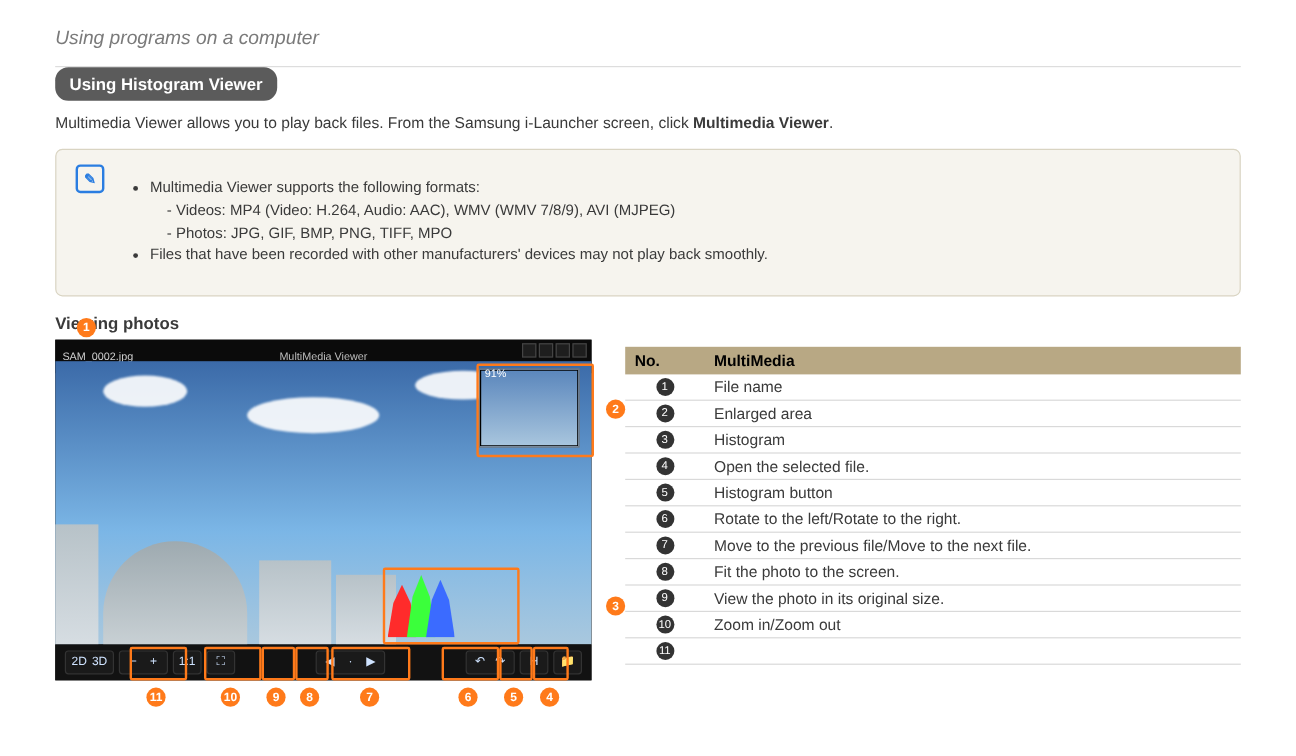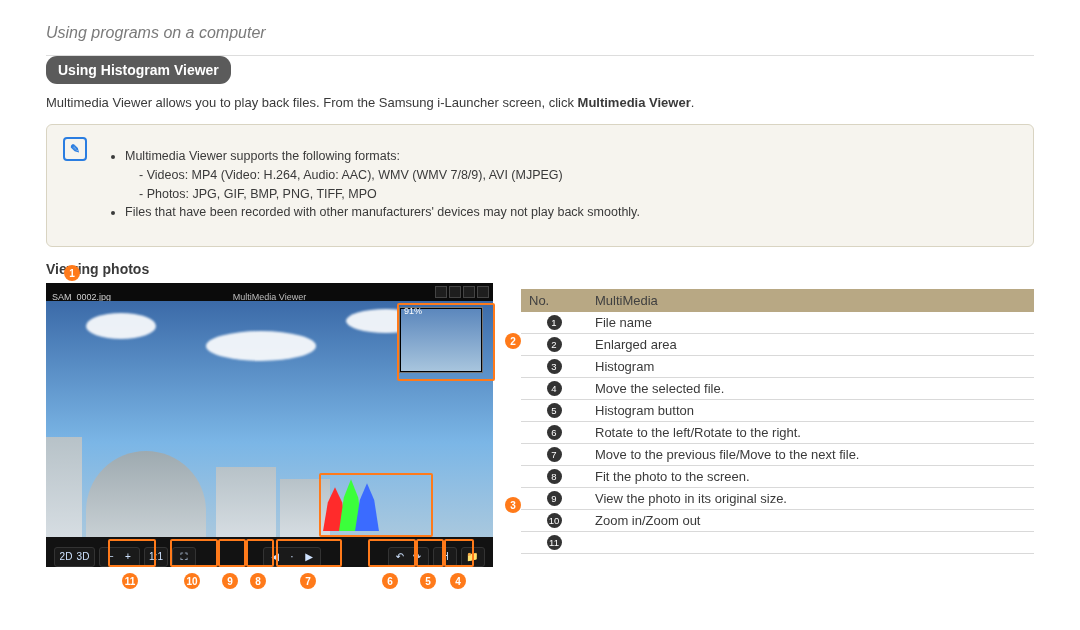--- a/index.html
+++ b/index.html
@@ -22,30 +22,30 @@
 .mv-titlebar .fname{position:absolute;left:6px;color:#cfcfcf}
 .mv-winbtns{position:absolute;right:4px;top:3px;display:flex;gap:2px}
 .mv-winbtns span{width:10px;height:10px;background:#1e1e1e;border:1px solid #444;display:block}
 .mv-canvas{position:absolute;top:18px;left:0;right:0;bottom:30px;background:linear-gradient(#3b6aa8 0%,#7bb6e6 60%,#a9c8de 100%)}
 .cloud{position:absolute;background:#fff;border-radius:50%;filter:blur(1px);opacity:.9}
 .bldg{position:absolute;bottom:0;background:linear-gradient(#b7c2c8,#d6dde2);}
 .mv-thumb{position:absolute;top:24px;right:10px;width:82px;height:64px;border:1px solid #777;background:linear-gradient(#5a86bc,#a9c6de);box-shadow:0 0 0 1px #000 inset}
 .mv-thumb .pct{position:absolute;top:-2px;left:4px;font-size:9px;color:#fff}
 .mv-hist{position:absolute;right:70px;bottom:36px;width:100px;height:56px;display:flex;align-items:flex-end;gap:-10px}
 .mv-hist span{width:24px;display:block;clip-path:polygon(50% 0,80% 35%,100% 100%,0 100%,20% 35%);}
-.mv-toolbar{position:absolute;left:0;right:0;bottom:0;height:30px;background:#121212;display:flex;align-items:flex-end;padding:0 8px;gap:4px}
+.mv-toolbar{position:absolute;left:0;right:0;bottom:0;height:30px;background:#121212;display:flex;align-items:center;padding:0 8px;gap:4px}
 .tb-grp{display:flex;align-items:center;gap:3px;padding:2px 4px;border:1px solid #333;border-radius:3px;background:#1a1a1a}
 .tb-ic{width:14px;height:14px;color:#cfe3ff;font-size:10px;line-height:14px;text-align:center}
 .tb-sep{flex:1}
 
 .co{position:absolute;width:16px;height:16px;border-radius:50%;background:#ff7a1a;color:#fff;font-size:10px;font-weight:bold;display:flex;align-items:center;justify-content:center;z-index:3}
 .box{position:absolute;border:2px solid #ff7a1a;pointer-events:none;border-radius:2px}
 
 .desc-table{flex:1;font-size:13px;margin-top:6px}
-.desc-head{display:flex;background:#b8a884;color:#404040;font-weight:normal}
+.desc-head{display:flex;background:#b8a884;color:#000000;font-weight:bold}
 .desc-head .c1{width:50px;padding:4px 8px}
 .desc-head .c2{flex:1;padding:4px 8px}
 .desc-row{display:flex;border-bottom:1px solid #d9d9d9;align-items:center}
 .desc-row .c1{width:50px;padding:3px 8px;display:flex;justify-content:center}
 .desc-row .c2{flex:1;padding:3px 8px}
 .nbadge{width:15px;height:15px;border-radius:50%;background:#333;color:#fff;font-size:9.5px;display:flex;align-items:center;justify-content:center}
 .footer{position:absolute;bottom:12px;left:0;right:0;text-align:center;font-size:12px;color:#5a5a5a}
 .footer b{color:#222}
 </style>
 </head>
@@ -187,21 +187,21 @@
       <div class="desc-row">
           <div class="c1">
             <span class="nbadge">3</span>
           </div>
           <div class="c2">Histogram</div>
         </div>
       <div class="desc-row">
           <div class="c1">
             <span class="nbadge">4</span>
           </div>
-          <div class="c2">Move the selected file.</div>
+          <div class="c2">Open the selected file.</div>
         </div>
       <div class="desc-row">
           <div class="c1">
             <span class="nbadge">5</span>
           </div>
           <div class="c2">Histogram button</div>
         </div>
       <div class="desc-row">
           <div class="c1">
             <span class="nbadge">6</span>

